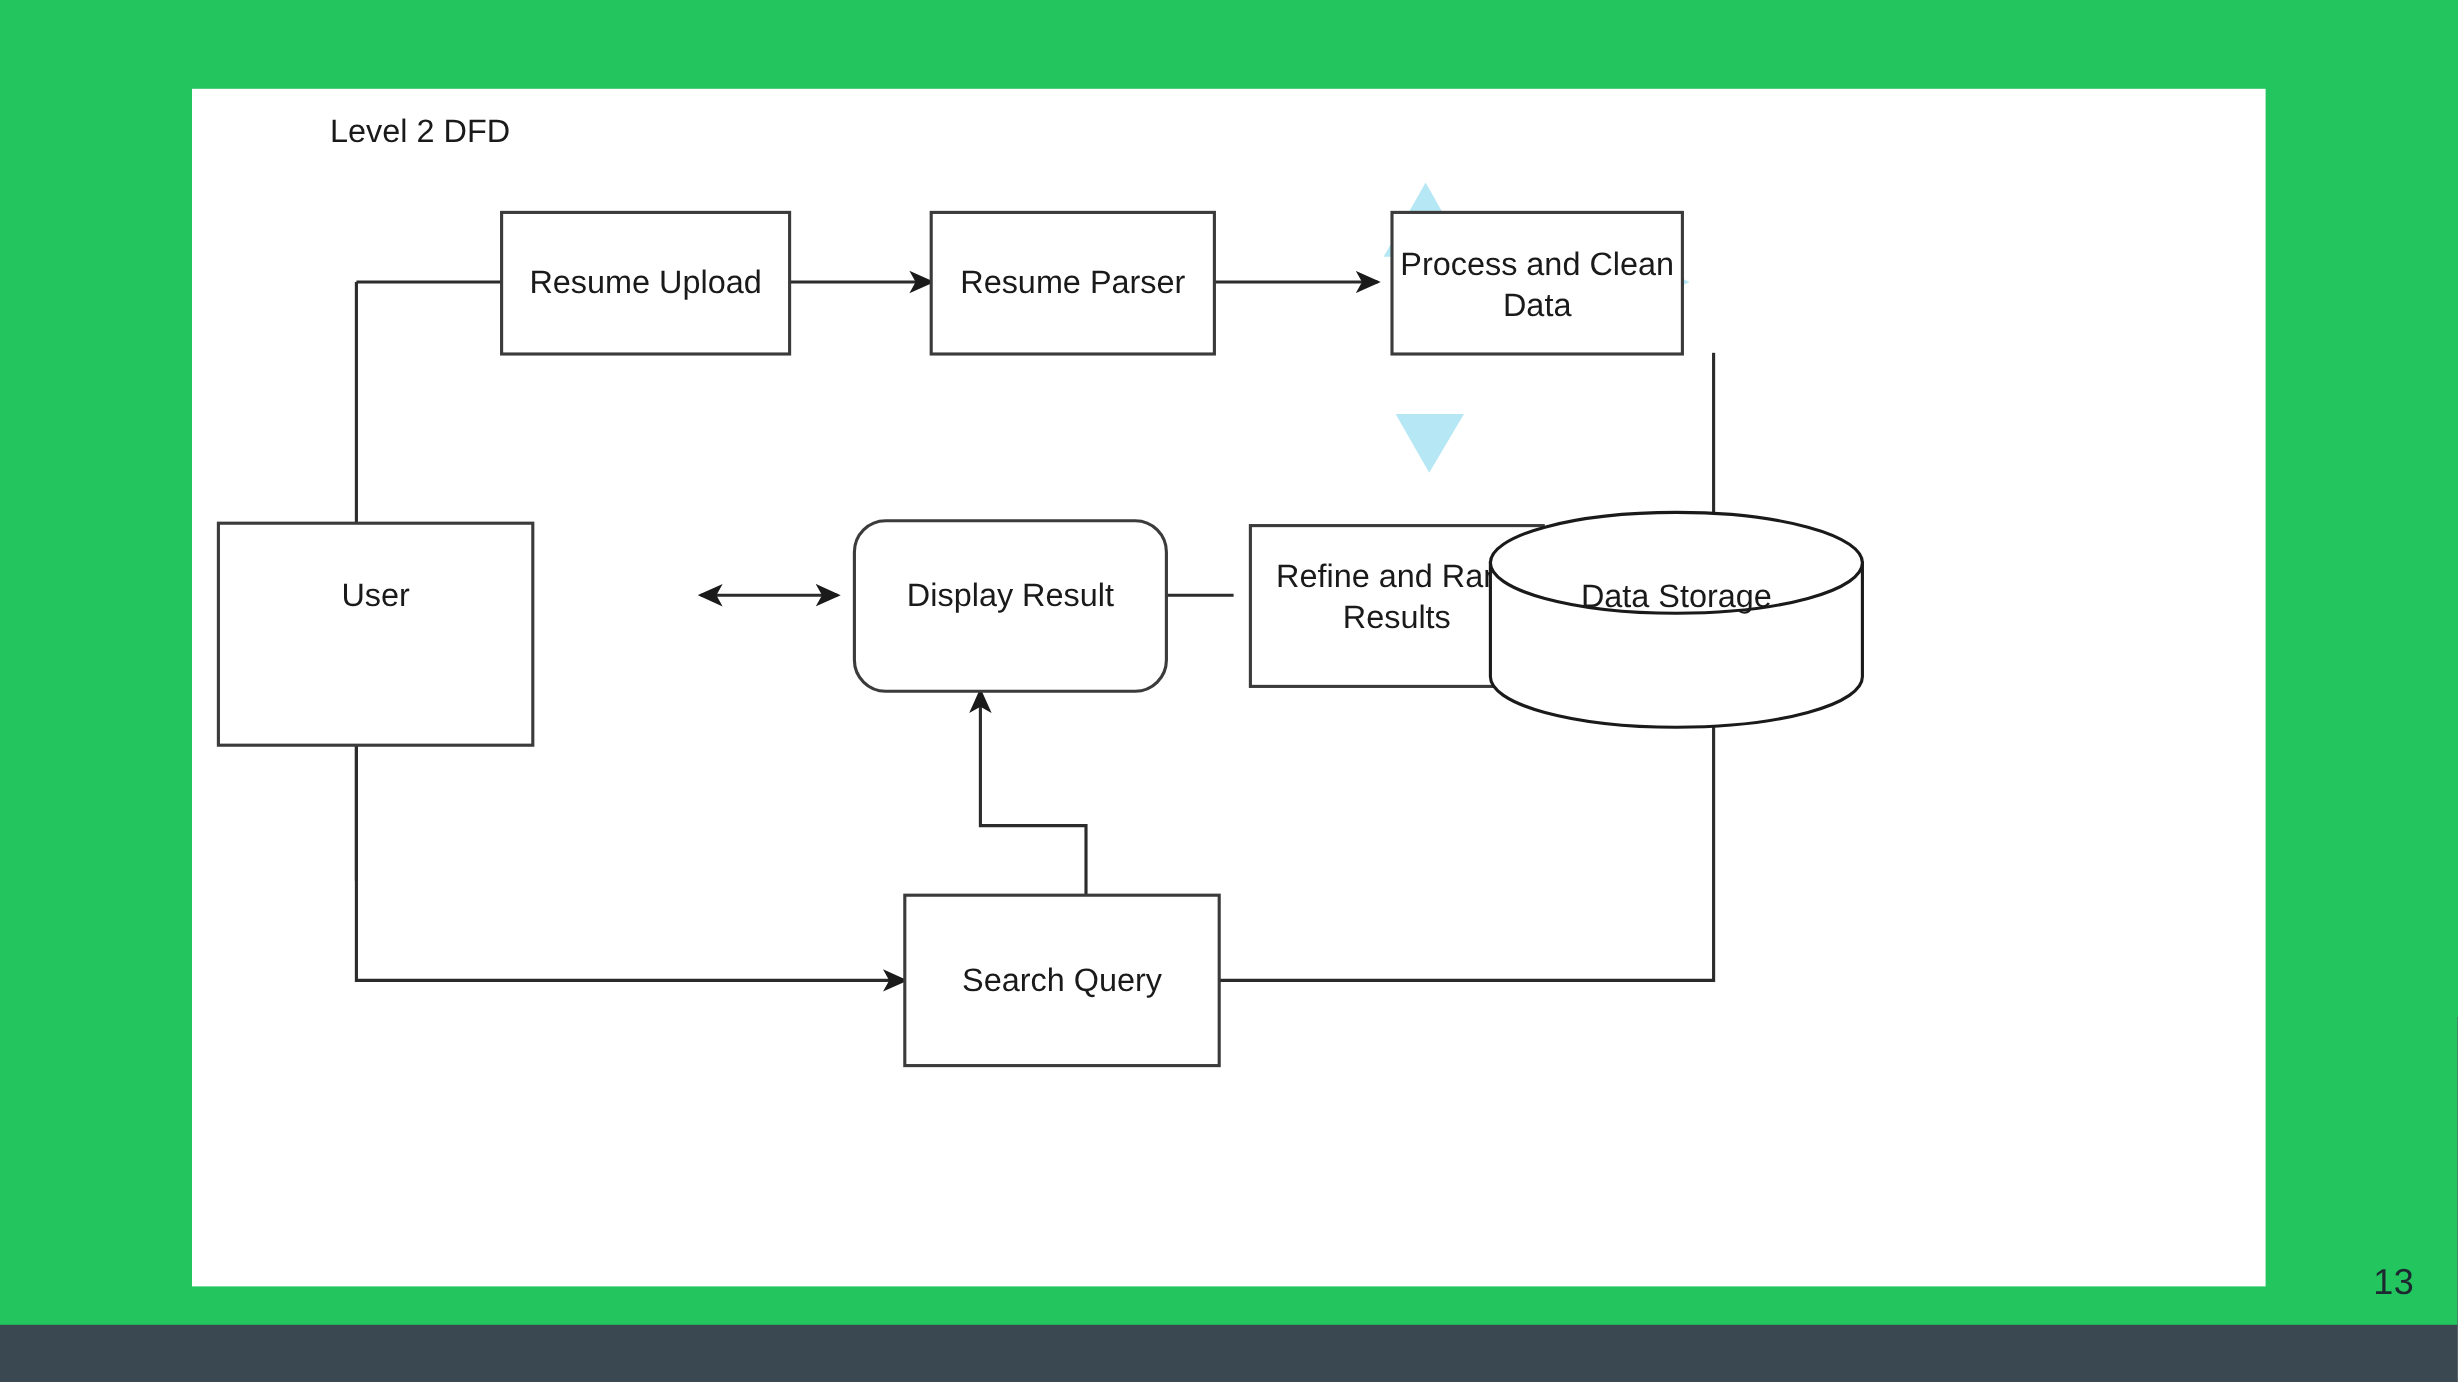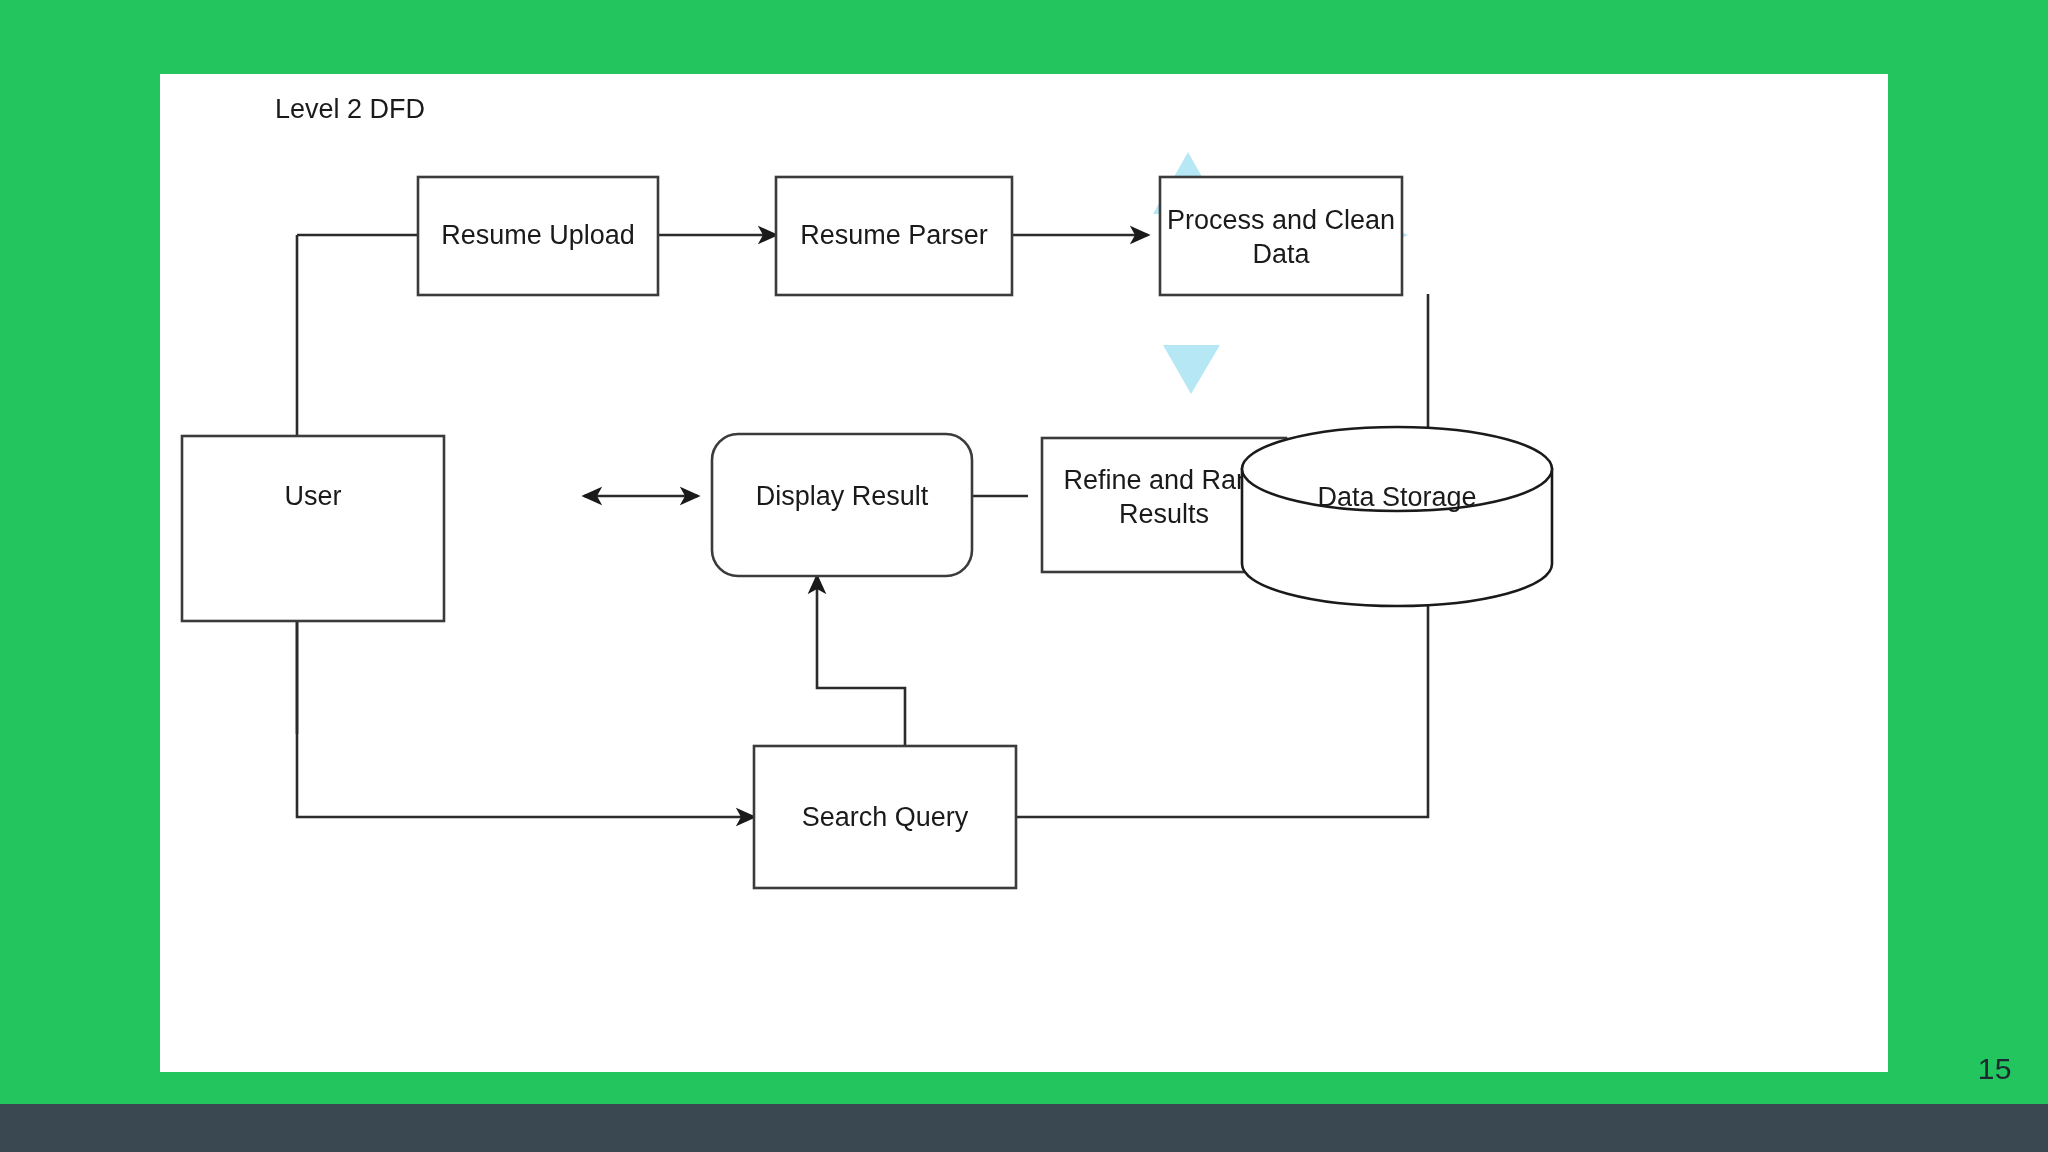--- a/index.html
+++ b/index.html
@@ -177,15 +177,15 @@
       </g>
 
       <g>
         <rect class="shape-box" x="594" y="672" width="262" height="142"></rect>
         <text class="node-text" x="725" y="745">Search Query</text>
       </g>
 
     </svg>
   </div>
 
-  <div id="page-number">15</div>
+  <div id="page-number">13</div>
 
 </div>
 
 </body></html>

